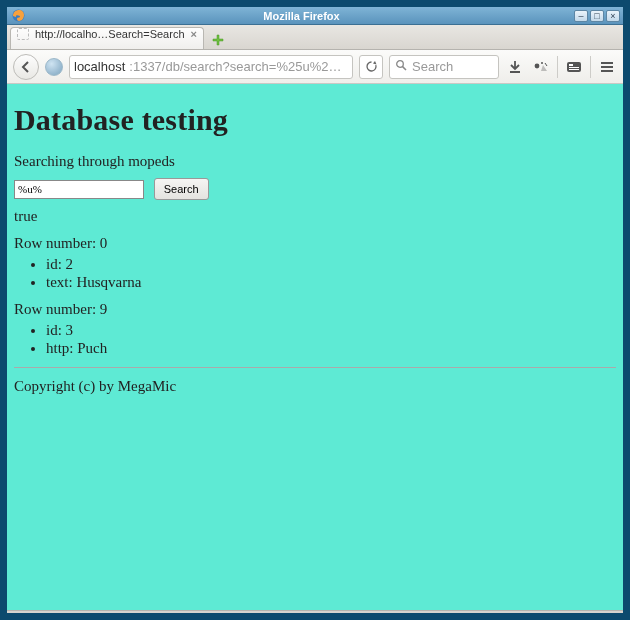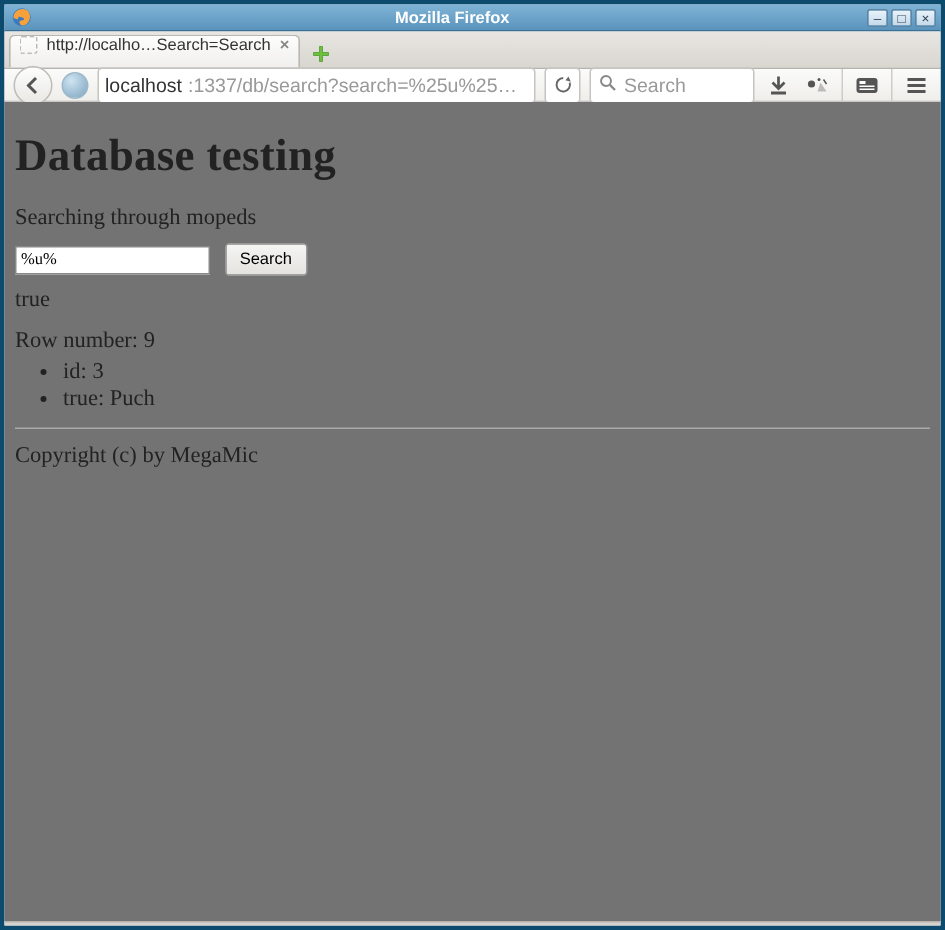--- a/index.html
+++ b/index.html
@@ -1,39 +1,39 @@
 <!DOCTYPE html>
 <html><head>
   <meta charset="utf-8">
   <style>
     * { box-sizing: border-box; }
     body { margin: 0; font-family: "Liberation Sans", "DejaVu Sans", Arial, sans-serif; font-size: 13px; background: #d6d3ce; }
-    .window { width: 630px; height: 620px; background: #fff; border: 3px solid #0c4a6e; display: flex; flex-direction: column; }
+    .window { width: 630px; height: 620px; background: #fff; border: 7px solid #0c4a6e; display: flex; flex-direction: column; }
     .titlebar { height: 18px; background: linear-gradient(#7fb4d6, #5a93bc); color: #fff; display: flex; align-items: center; font-size: 11px; border-bottom: 1px solid #3b6f93; }
     .titlebar .ff-icon { width: 14px; height: 14px; margin: 0 4px; display: inline-flex; align-items: center; justify-content: center; }
     .titlebar .title { flex: 1; text-align: center; font-weight: bold; }
     .titlebar .win-btns { display: flex; gap: 2px; margin-right: 3px; }
     .titlebar .win-btn { width: 14px; height: 12px; background: linear-gradient(#eaf3fa, #c3d9ea); border: 1px solid #5d86a4; border-radius: 2px; display: flex; align-items: center; justify-content: center; color: #345; font-size: 9px; cursor: pointer; }
     .tabstrip { height: 25px; background: linear-gradient(#e8e6e2, #d9d6d0); display: flex; align-items: flex-end; padding: 0 3px; border-bottom: 1px solid #b5b3ae; }
     .tab { background: linear-gradient(#fdfdfd, #f0efed); border: 1px solid #b9b7b2; border-bottom: none; border-radius: 4px 4px 0 0; height: 22px; display: flex; align-items: flex-start; padding: 0 6px; gap: 6px; font-size: 11px; color: #333; max-width: 200px; }
     .tab .tab-icon { width: 12px; height: 12px; border: 1px dashed #bbb; border-radius: 2px; }
     .tab .tab-close { color: #888; cursor: pointer; font-weight: bold; }
     .newtab { width: 20px; height: 18px; margin-left: 4px; display: flex; align-items: center; justify-content: center; color: #6fbf3f; font-size: 14px; cursor: pointer; }
-    .toolbar { height: 22px; background: linear-gradient(#fbfbfa, #efeeea); border-bottom: 1px solid #c9c8c5; display: flex; align-items: center; padding: 0 6px; gap: 6px; }
+    .toolbar { height: 34px; background: linear-gradient(#fbfbfa, #efeeea); border-bottom: 1px solid #c9c8c5; display: flex; align-items: center; padding: 0 6px; gap: 6px; }
     .nav-btn { width: 26px; height: 26px; border-radius: 50%; border: 1px solid #bdbcb8; background: linear-gradient(#fdfdfd, #e9e8e4); display: flex; align-items: center; justify-content: center; cursor: pointer; color: #555; }
     .globe { width: 18px; height: 18px; border-radius: 50%; background: radial-gradient(circle at 35% 30%, #cfe4f2, #9dbdd3 60%, #7ea6c1); border: 1px solid #9cb8c9; }
     .urlbar { flex: 1; height: 24px; border: 1px solid #c5c4c0; border-radius: 3px; background: #fff; display: flex; align-items: center; padding: 0 4px; gap: 4px; overflow: hidden; }
     .urlbar .host { color: #333; }
     .urlbar .rest { color: #999; flex: 1; white-space: nowrap; overflow: hidden; text-overflow: ellipsis; }
     .reload { width: 24px; height: 24px; border: 1px solid #c5c4c0; border-radius: 3px; background: #fff; display: flex; align-items: center; justify-content: center; cursor: pointer; color: #666; }
     .searchbar { width: 110px; height: 24px; border: 1px solid #c5c4c0; border-radius: 3px; background: #fff; display: flex; align-items: center; padding: 0 5px; gap: 5px; color: #999; }
     .searchbar .mag { color: #888; }
     .tb-icon { width: 20px; height: 20px; display: flex; align-items: center; justify-content: center; color: #555; cursor: pointer; }
     .divider { width: 1px; height: 22px; background: #cdccc8; }
-    .content { flex: 1; overflow: auto; background: #737373; padding: 7px 7px 6px 7px; color: #222; font-family: "Linux Libertine", "Georgia", "Liberation Serif", serif; font-size: 15px; }
+    .content { flex: 1; overflow: auto; background: #5eead4; padding: 7px 7px 6px 7px; color: #222; font-family: "Linux Libertine", "Georgia", "Liberation Serif", serif; font-size: 15px; }
     .content h1 { font-size: 30px; font-weight: bold; margin: 12px 0 16px 0; letter-spacing: 0.2px; }
     .content p { margin: 8px 0; font-family: Liberation Serif, serif; }
     .content hr { border: none; border-top: 1px solid #aaa; margin: 10px 0; }
     .content input[type=text] { width: 130px; height: 19px; border: 1px solid #888; font-size: 11px; padding: 1px 3px; font-family: inherit; }
     .content button.btn { height: 22px; border: 1px solid #999; border-radius: 3px; background: linear-gradient(#f5f5f3, #e4e3df); font-size: 11px; padding: 1px 9px; cursor: pointer; margin-left: 6px; }
     .content ul { margin: 4px 0 10px 0; padding-left: 32px; }
     .content li { margin: 1px 0; list-style: disc; }
     .statusbar { height: 3px; background: #d6d3ce; border-top: 1px solid #b5b3ae; }
     .row { margin-top: 10px; }
   </style>
@@ -131,26 +131,33 @@
 
   <div class="content">
     <h1>Database testing</h1>
     <p>Searching through mopeds</p>
     <div>
       <input type="text" value="%u%" style="">
       <button class="btn">Search</button>
     </div>
     <p>true</p>
 
+    <div class="row">
+      <span>Row number: 0</span>
+      <ul>
+        <li>id: 2</li>
+        <li>text: Husqvarna</li>
+      </ul>
+    </div>
 
     <div class="row">
       <span>Row number: 9</span>
       <ul>
         <li>id: 3</li>
-        <li>true: Puch</li>
+        <li>http: Puch</li>
       </ul>
     </div>
 
     <hr>
     <p>Copyright (c) by MegaMic</p>
   </div>
 
   <div class="statusbar"></div>
 </div>
 

